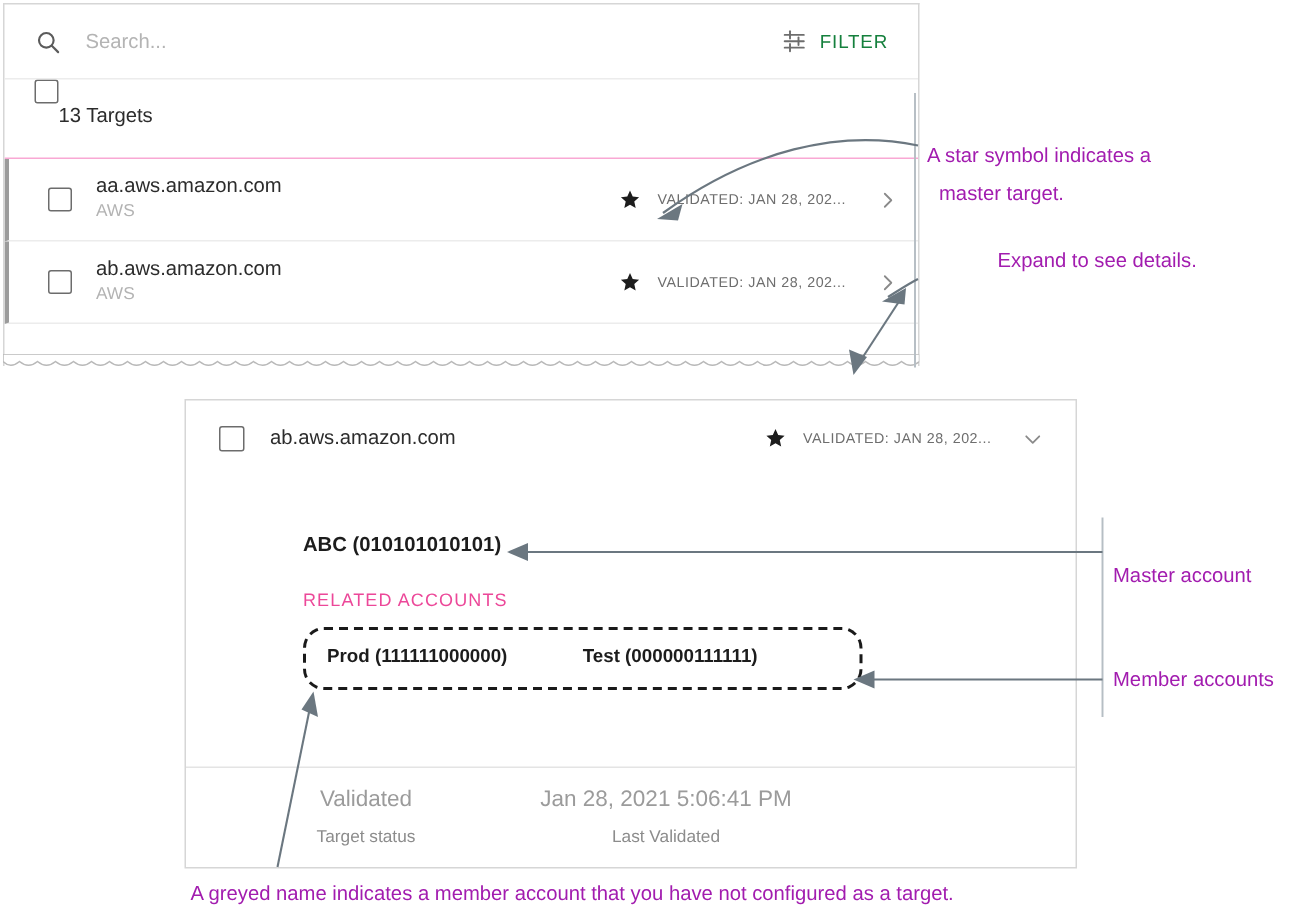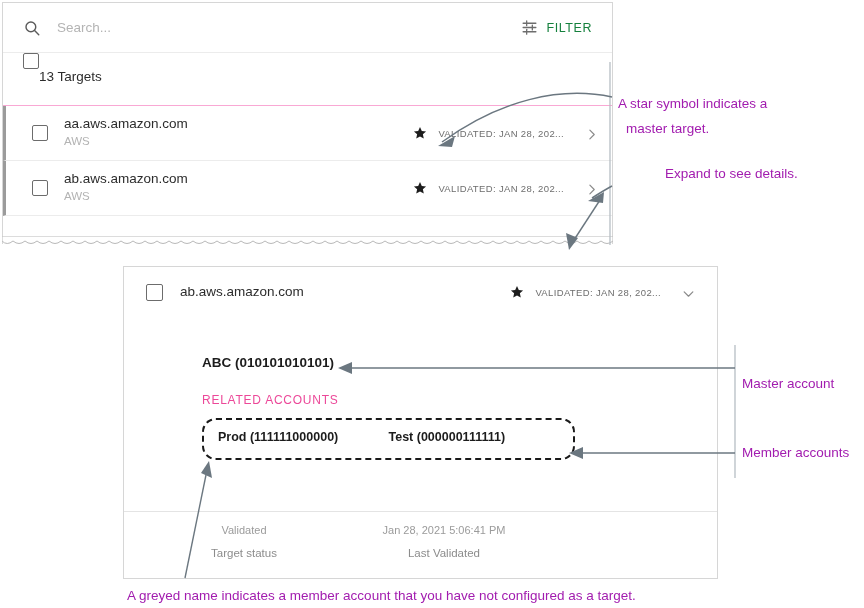--- a/index.html
+++ b/index.html
@@ -218,21 +218,21 @@
     padding-top: 12px;
     box-sizing: border-box;
   }
   .status-cell {
     text-align: center;
     flex: 0 0 auto;
   }
   .status-cell.c1 { width: 170px; margin-left: 35px; }
   .status-cell.c2 { width: 230px; }
   .status-val {
-    font-size: 11px;
+    font-size: 15px;
     color: #9b9b9b;
     margin-bottom: 11px;
   }
   .status-lbl {
     font-size: 11.5px;
     color: #8c8c8c;
   }
 
   
   .anno {

